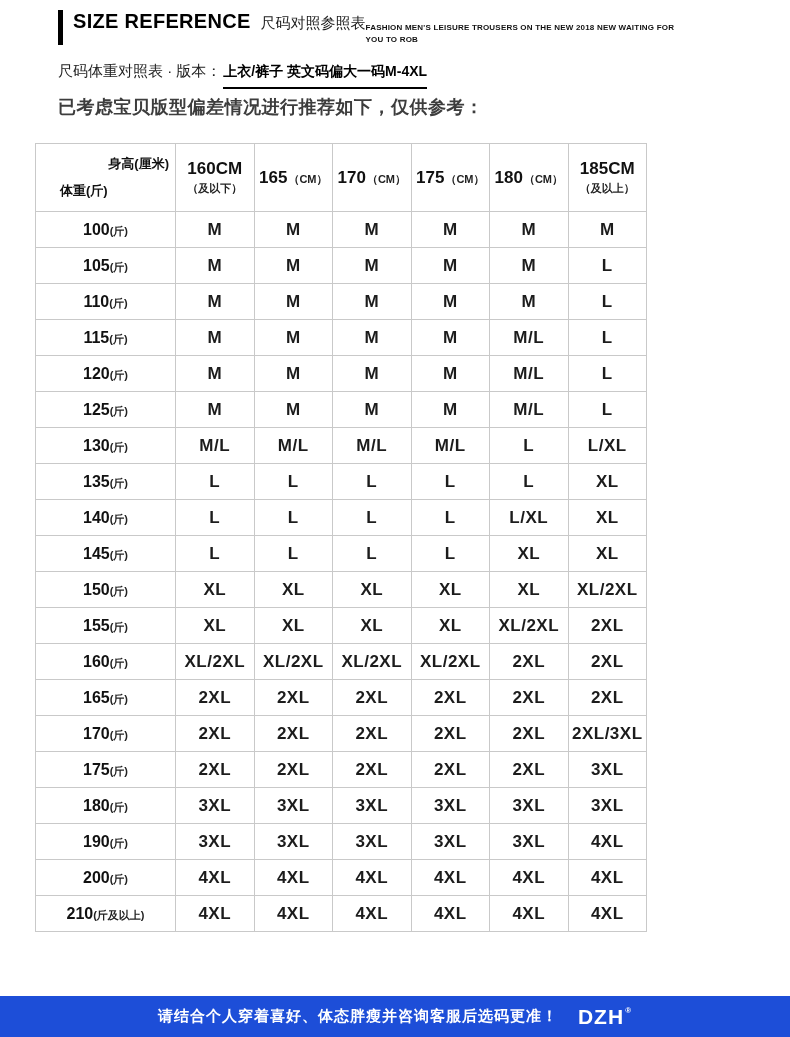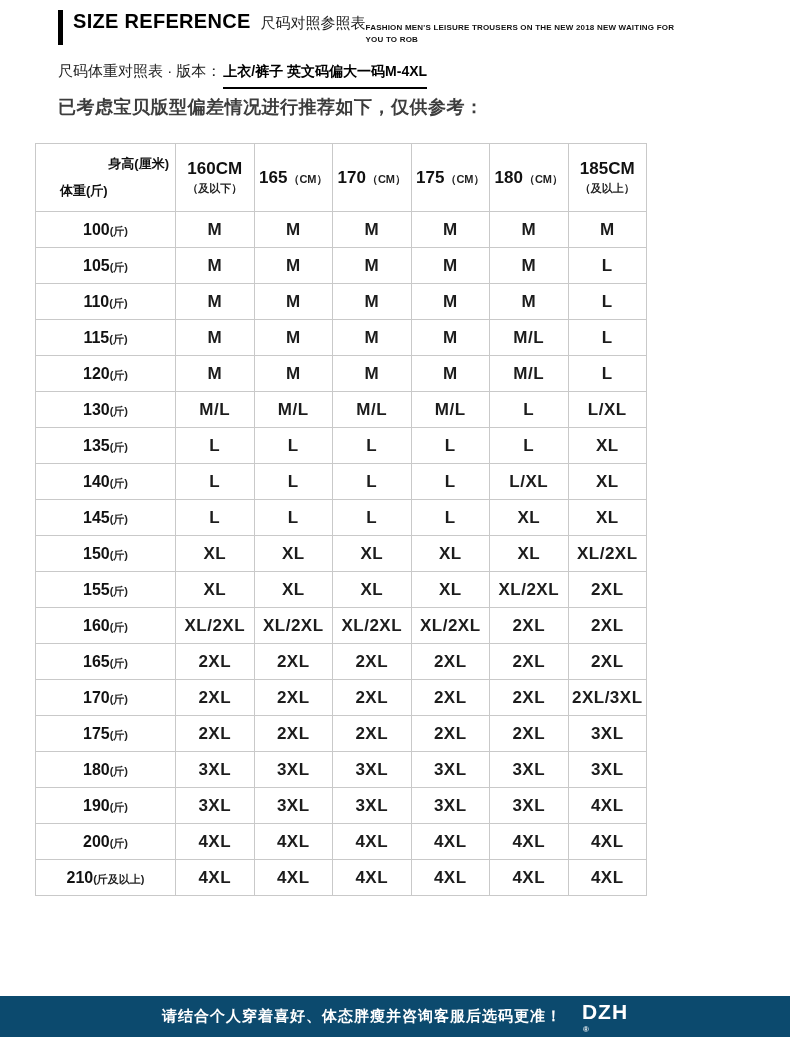--- a/index.html
+++ b/index.html
@@ -63,26 +63,26 @@
   .weight-cell { white-space:nowrap; }
   .weight-num { font-size:16px; font-weight:bold; color:#111; }
   .weight-unit { font-size:11px; font-weight:bold; color:#222; }
 
   .size-cell { font-size:17px; font-weight:bold; color:#1c1c1c; letter-spacing:0.5px; }
 
   
   .footer {
     position:absolute; left:0; bottom:0;
     width:790px; height:41px;
-    background:#0c4a6e; color:#fff;
+    background:#1d4ed8; color:#fff;
     display:flex; align-items:center; justify-content:center;
     gap:20px;
   }
   .footer-note { font-size:15px; font-weight:bold; letter-spacing:1px; }
-  .brand { font-size:21px; font-weight:900; letter-spacing:1px; display:flex; align-items:flex-start;flex-direction:column; }
+  .brand { font-size:21px; font-weight:900; letter-spacing:1px; display:flex; align-items:flex-start; }
   .brand-reg { font-size:8px; margin-top:1px; margin-left:1px; }
 </style>
 </head>
 <body>
 
 <div class="header">
   <div class="header-bar"></div>
   <div class="header-text">
     <div class="title-row">
       <span class="title-en">SIZE REFERENCE</span>
@@ -164,20 +164,29 @@
       <tr>
         <td class="weight-cell"><span class="weight-num">120</span><span class="weight-unit">(斤)</span></td>
         <td class="size-cell">M</td>
         <td class="size-cell">M</td>
         <td class="size-cell">M</td>
         <td class="size-cell">M</td>
         <td class="size-cell">M/L</td>
         <td class="size-cell">L</td>
       </tr>
       <tr>
+        <td class="weight-cell"><span class="weight-num">125</span><span class="weight-unit">(斤)</span></td>
+        <td class="size-cell">M</td>
+        <td class="size-cell">M</td>
+        <td class="size-cell">M</td>
+        <td class="size-cell">M</td>
+        <td class="size-cell">M/L</td>
+        <td class="size-cell">L</td>
+      </tr>
+      <tr>
         <td class="weight-cell"><span class="weight-num">130</span><span class="weight-unit">(斤)</span></td>
         <td class="size-cell">M/L</td>
         <td class="size-cell">M/L</td>
         <td class="size-cell">M/L</td>
         <td class="size-cell">M/L</td>
         <td class="size-cell">L</td>
         <td class="size-cell">L/XL</td>
       </tr>
       <tr>
         <td class="weight-cell"><span class="weight-num">135</span><span class="weight-unit">(斤)</span></td>

